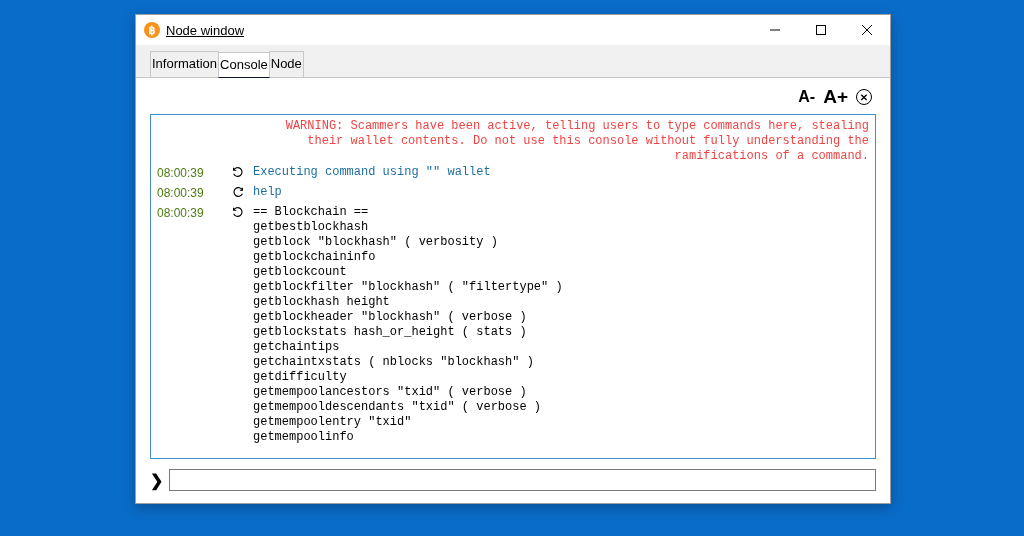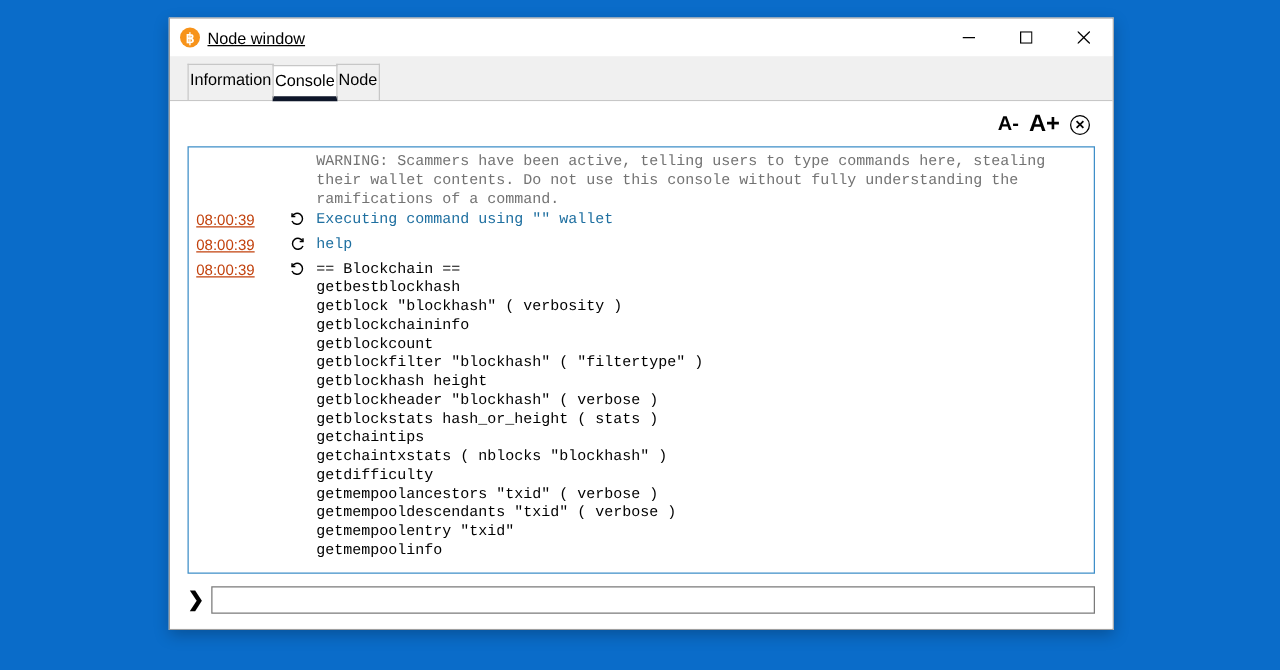--- a/index.html
+++ b/index.html
@@ -63,21 +63,21 @@
     border: 1px solid #c7c7c7;
     border-bottom: none;
     background: #f0f0f0;
     margin-right: -1px;
     font-size: 13px;
   }
   .tab.active {
     background: #fff;
     position: relative;
     top: 1px;
-    border-bottom: 4px solid #0f172a;
+    border-bottom: 1px solid #0f172a;
   }
   .tabcontent {
     flex: 1;
     background: #fff;
     padding: 8px 14px 12px;
     display: flex;
     flex-direction: column;
     min-height: 0;
   }
   .toolbar {
@@ -113,39 +113,38 @@
     display: flex;
     align-items: flex-start;
     font-family: "Consolas","Courier New",monospace;
     font-size: 12px;
     line-height: 1.25;
     margin-bottom: 1px;
   }
   .row .ts {
     width: 60px;
     flex: 0 0 60px;
-    color: #c2410c;
+    color: #4d7c0f;
     font-family: "Segoe UI", sans-serif;
     font-size: 12px;
     padding-top: 1px;
-    text-decoration: underline;
   }
   .row .dir {
     width: 36px;
     flex: 0 0 36px;
     text-align: right;
     padding-right: 8px;
     color: #000;
   }
   .row .dir svg { width:14px; height:14px; }
   .row .msg {
     flex: 1;
     white-space: pre-wrap;
   }
-  .warn { color: #737373; }
+  .warn { color: #ef4444; text-align: right; }
   .cmd { color: #1e6fa0; }
   .inputbar {
     display: flex;
     align-items: center;
     margin-top: 10px;
     gap: 6px;
   }
   .inputbar .prompt {
     font-weight: bold;
     font-size: 16px;

